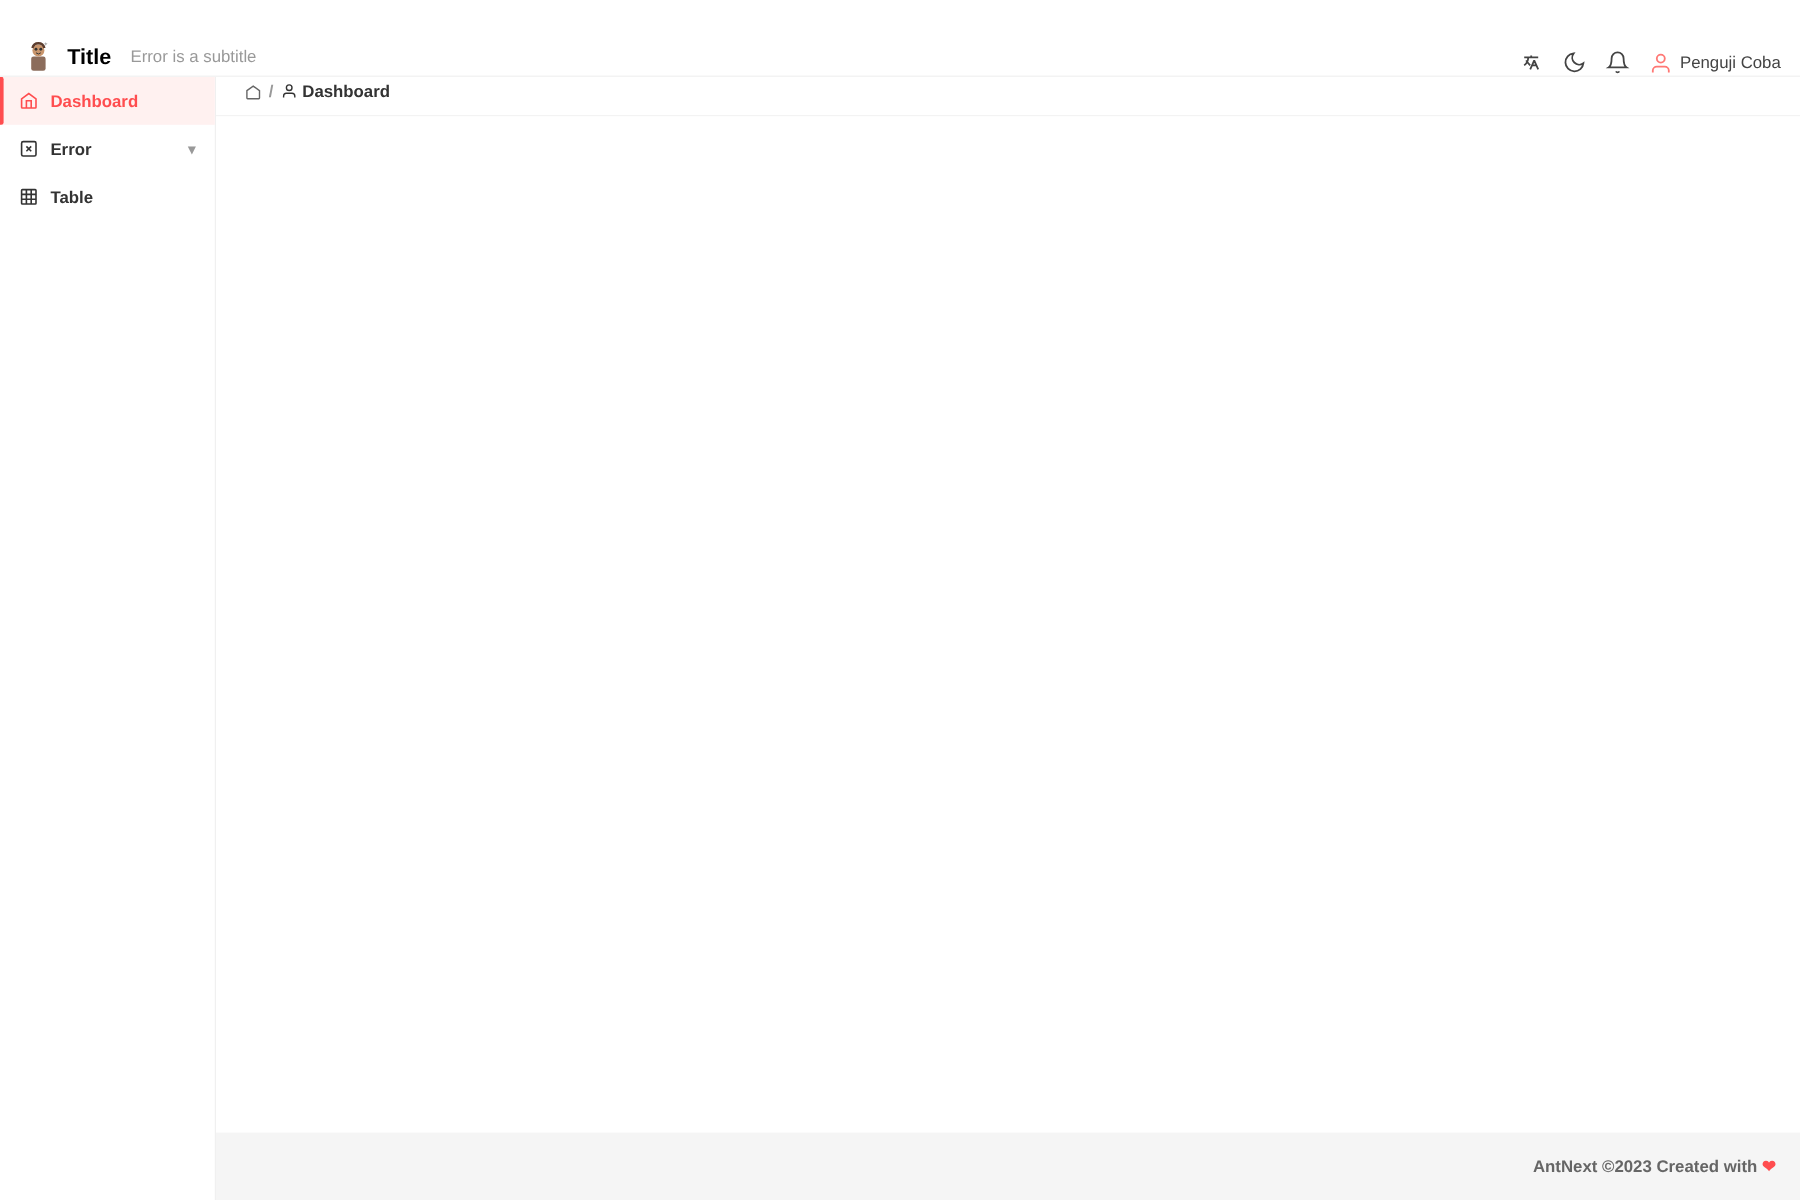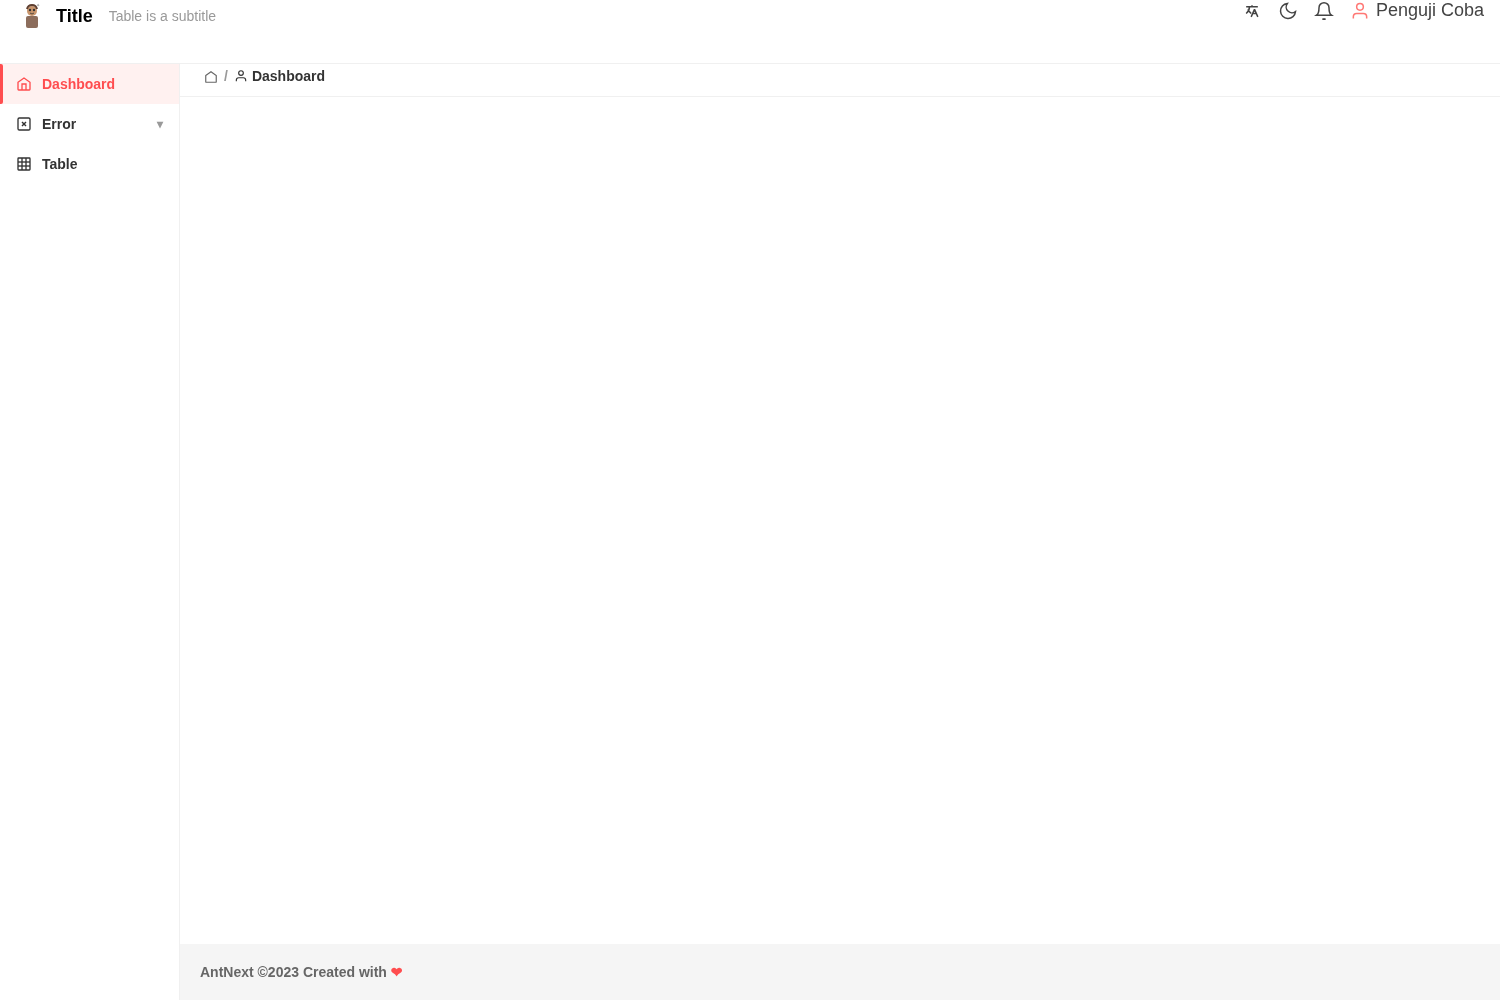--- a/index.html
+++ b/index.html
@@ -4,21 +4,21 @@
   <style>
     * { margin: 0; padding: 0; box-sizing: border-box; }
     body { font-family: -apple-system, BlinkMacSystemFont, 'Segoe UI', sans-serif; background: #f5f5f5; height: 1000px; display: flex; flex-direction: column; }
 
     
     .header {
       height: 64px;
       background: #fff;
       border-bottom: 1px solid #f0f0f0;
       display: flex;
-      align-items: flex-start;
+      align-items: flex-end;
       padding: 0 16px;
       position: fixed;
       top: 0; left: 0; right: 0;
       z-index: 100;
     }
     .header-logo {
       display: flex;
       align-items: center;
       gap: 8px;
       margin-right: 16px;
@@ -49,21 +49,21 @@
       color: #444;
       display: flex;
       align-items: center;
     }
     .header-user {
       display: flex;
       align-items: center;
       gap: 6px;
       cursor: pointer;
       color: #444;
-      font-size: 18px;
+      font-size: 14px;
     }
     .header-user-icon {
       color: #ff7875;
       font-size: 18px;
     }
 
     
     .layout {
       display: flex;
       margin-top: 56px;
@@ -150,21 +150,21 @@
     
     .page-body {
       flex: 1;
       background: #fff;
       min-height: 650px;
     }
 
     
     .footer {
       background: #f5f5f5;
-      text-align: left;
+      text-align: right;
       padding: 20px;
       font-size: 14px;
       color: #666;
     }
     .footer-heart {
       color: #ff4d4f;
       display: inline;
     }
 
     
@@ -185,21 +185,21 @@
       <circle cx="14" cy="10" r="1.2" fill="#333"></circle>
       <circle cx="18" cy="10" r="1.2" fill="#333"></circle>
 
       <path d="M14 13 Q16 15 18 13" stroke="#333" stroke-width="0.8" fill="none"></path>
 
       <path d="M11 9 Q12 5 16 5 Q20 5 21 9" stroke="#5c3d2e" stroke-width="2" fill="none"></path>
 
       <text x="20" y="7" font-size="5" fill="#aaa">✦</text>
     </svg>
     <span class="header-title">Title</span>
-    <span class="header-subtitle">Table is a subtitle</span>
+    <span class="header-subtitle">Error is a subtitle</span>
   </div>
 
   <div class="header-actions">
     <span class="header-icon" title="Translate">
       <svg width="20" height="20" viewBox="0 0 24 24" fill="none" stroke="currentColor" stroke-width="1.8">
         <path d="M5 7H19M12 5V7M9 7C9 10 7.5 13 5 15M11 15C9.5 13.5 8 12 7 10M15 10L19 19M15 10L11 19M17 15H13"></path>
       </svg>
     </span>
     <span class="header-icon" title="Theme">
       <svg width="20" height="20" viewBox="0 0 24 24" fill="none" stroke="currentColor" stroke-width="1.8">

